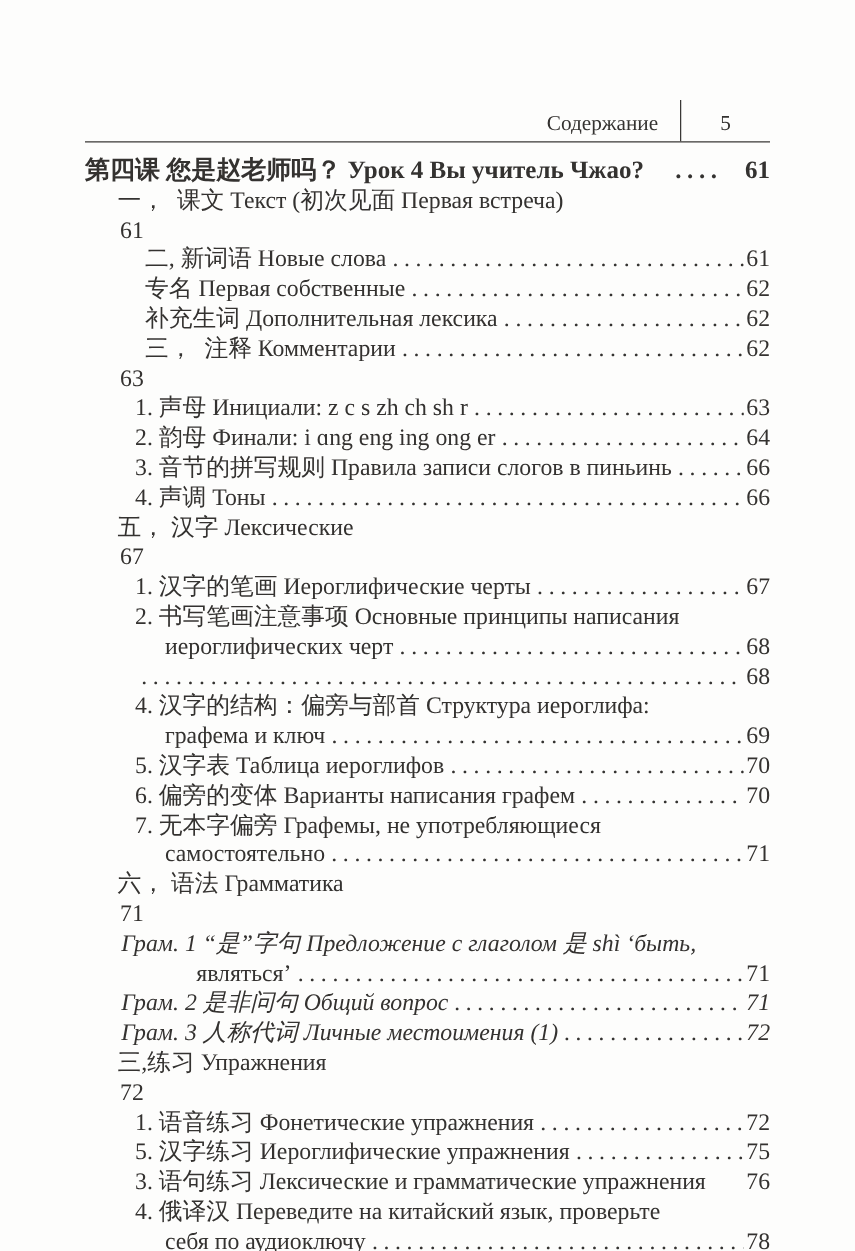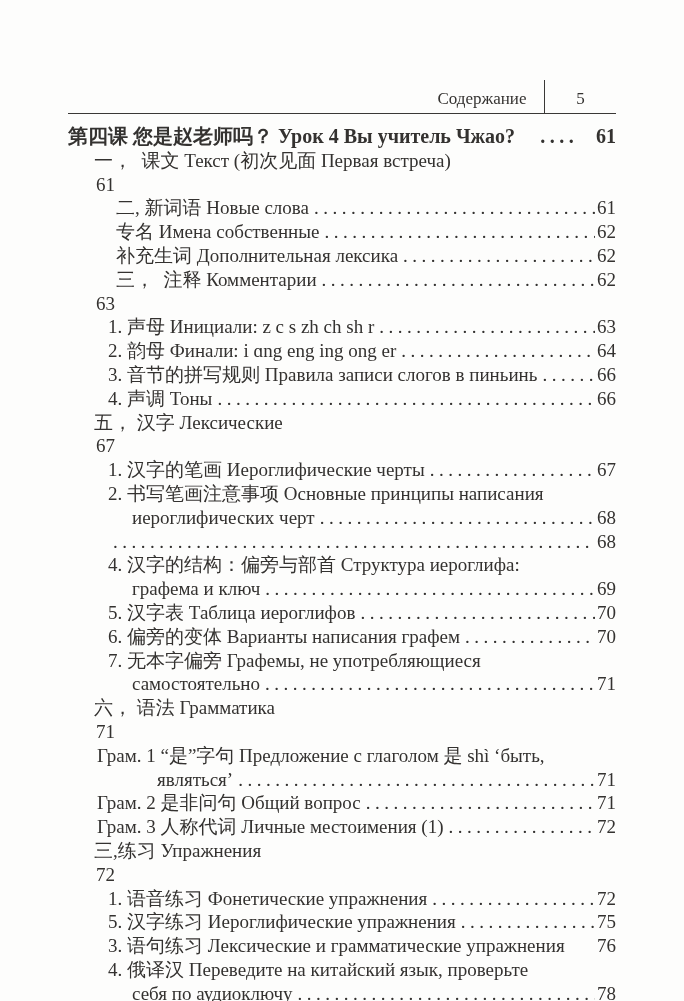--- a/index.html
+++ b/index.html
@@ -74,21 +74,21 @@
   .pagenum {
     flex: none;
     padding-left: 2px;
     text-align: right;
   }
   
   .lvl-chapter { padding-left: 0; gap: 20px; }
   .lvl-s1      { padding-left: 26px; flex-direction: column; }
   .lvl-s2      { padding-left: 48px; }
   .lvl-num     { padding-left: 40px; }
-  .lvl-gram    { padding-left: 29px; }
+  .lvl-gram    { padding-left: 29px; font-style: italic; }
   .lvl-cont    { padding-left: 64px; }
   .lvl-cont2   { padding-left: 89px; }
 </style>
 </head>
 <body>
 
 <div class="page">
   <div class="header">
     <span class="header-title">Содержание</span>
     <span class="header-divider"></span>
@@ -105,21 +105,21 @@
         <span class="text">一，  课文 Текст (初次见面 Первая встреча)</span>
         <span class="dots">......................................................................</span>
         <span class="pagenum">61</span>
       </div>
       <div class="row lvl-s2">
         <span class="text">二, 新词语 Новые слова</span>
         <span class="dots">......................................................................</span>
         <span class="pagenum">61</span>
       </div>
       <div class="row lvl-s2">
-        <span class="text">专名 Имена собственные</span>
+        <span class="text">专名 Первая собственные</span>
         <span class="dots">......................................................................</span>
         <span class="pagenum">62</span>
       </div>
       <div class="row lvl-s2">
         <span class="text">补充生词 Дополнительная лексика</span>
         <span class="dots">......................................................................</span>
         <span class="pagenum">62</span>
       </div>
       <div class="row lvl-s2">
         <span class="text">三，  注释 Комментарии</span>

